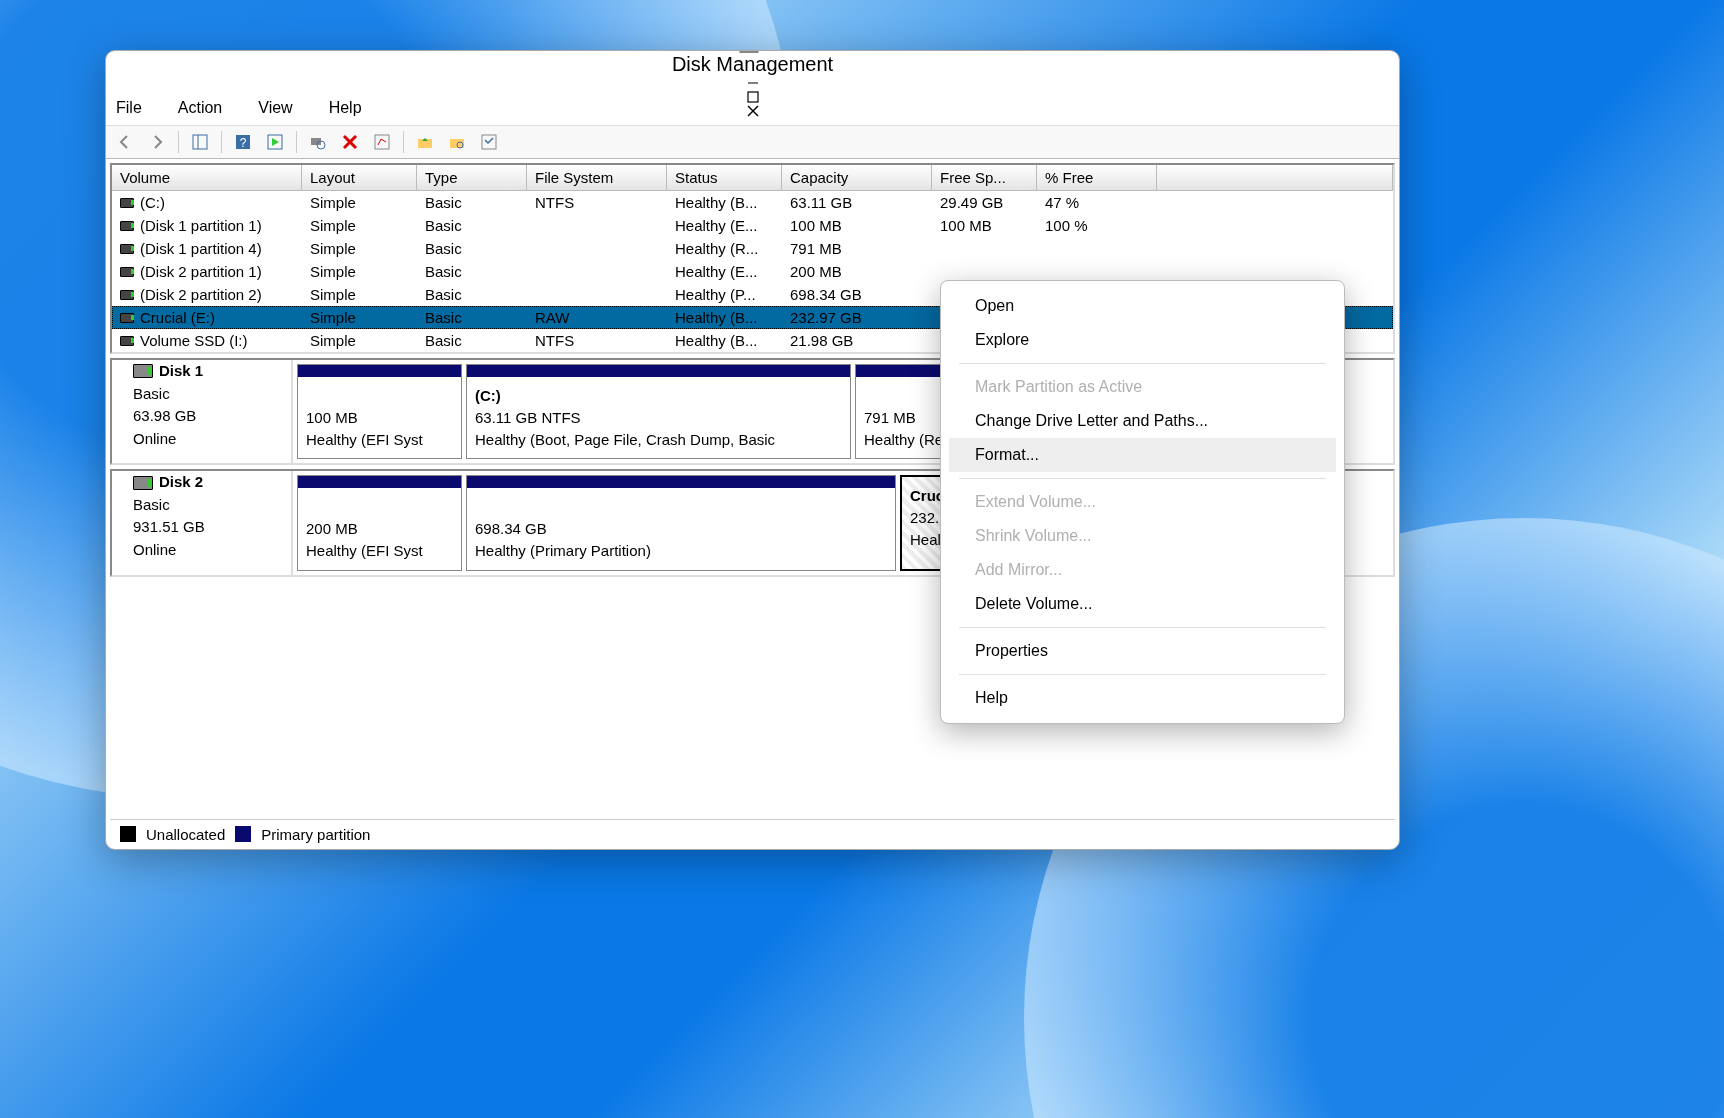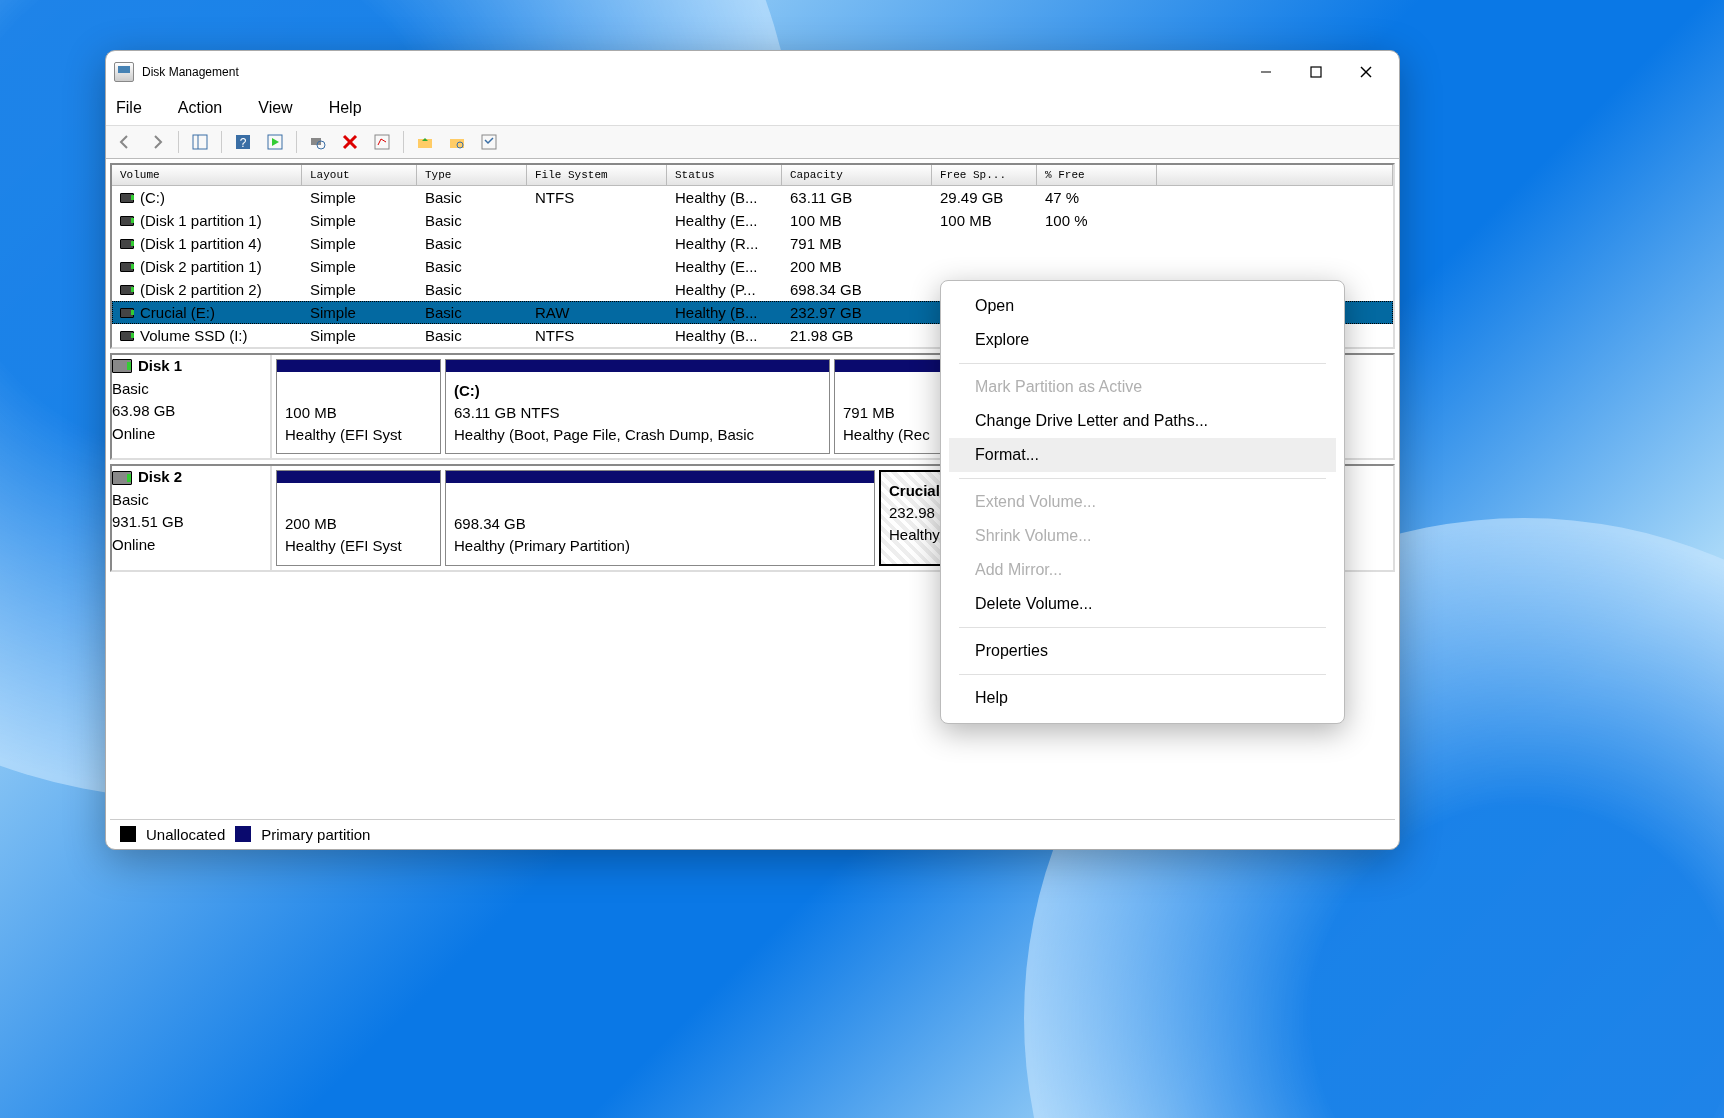--- a/index.html
+++ b/index.html
@@ -32,21 +32,22 @@
     box-shadow: 0 10px 40px rgba(0,0,0,0.3);
     display: flex;
     flex-direction: column;
     overflow: hidden;
   }
   .titlebar {
     height: 42px;
     display: flex;
     align-items: center;
     padding: 0 8px;
-    font-size: 12px;
+    font-size: 20px;
+    flex-direction: column;
   }
   .titlebar .app-icon {
     width: 20px; height: 20px; margin-right: 8px;
     background: linear-gradient(#fff,#ccc);
     border:1px solid #888; border-radius:2px; position:relative;
   }
   .titlebar .app-icon::after{content:""; position:absolute; inset:3px 3px 8px 3px; background:#4682b4;}
   .spacer { flex: 1; }
   .winbtn { width:50px; height:32px; display:flex; align-items:center; justify-content:center; color:#000;}
   .winbtn svg { width:14px; height:14px; }
@@ -75,22 +76,21 @@
   .toolbar .sep { width:1px; height:22px; background:#ccc; margin: 0 2px; }
 
   .volume-list {
     border: 2px inset #ddd;
     margin: 4px;
   }
   .vol-head {
     display: flex;
     background: linear-gradient(#fff, #e4e4e4);
     border-bottom: 1px solid #bbb;
-    font-size: 11px;
-    font-family: Liberation Mono, monospace;
+    font-size: 15px;
   }
   .vol-head > div {
     padding: 4px 8px;
     border-right: 1px solid #bbb;
     white-space: nowrap;
     overflow: hidden;
   }
   .vol-row {
     display: flex;
     font-size: 15px;
@@ -108,20 +108,21 @@
   .c4{flex:0 0 115px} .c5{flex:0 0 150px} .c6{flex:0 0 105px} .c7{flex:0 0 120px}
   .c8{flex:1}
 
   .graphic-area { flex:1; overflow:hidden; margin: 0 4px; }
   .disk-pane { display:flex; border:2px inset #ddd; margin-bottom:4px; background:#fff; }
   .disk-info {
     width: 160px;
     border-right: 2px inset #ddd;
     font-size:15px;
     line-height:1.5;
+    margin-left:21px;
   }
   .disk-info .dname{ font-weight:bold; display:flex; align-items:center; gap:6px;}
   .disk-icon{ width:20px; height:14px; background:#888; border:1px solid #000; border-radius:1px; position:relative;}
   .disk-icon::after{content:""; position:absolute; right:0; top:2px; width:4px; height:8px; background:#3c3;}
   .partitions { flex:1; display:flex; gap:4px; padding:4px; }
   .part {
     border: 1px solid #888;
     display:flex; flex-direction:column;
     overflow:hidden;
     position:relative;

